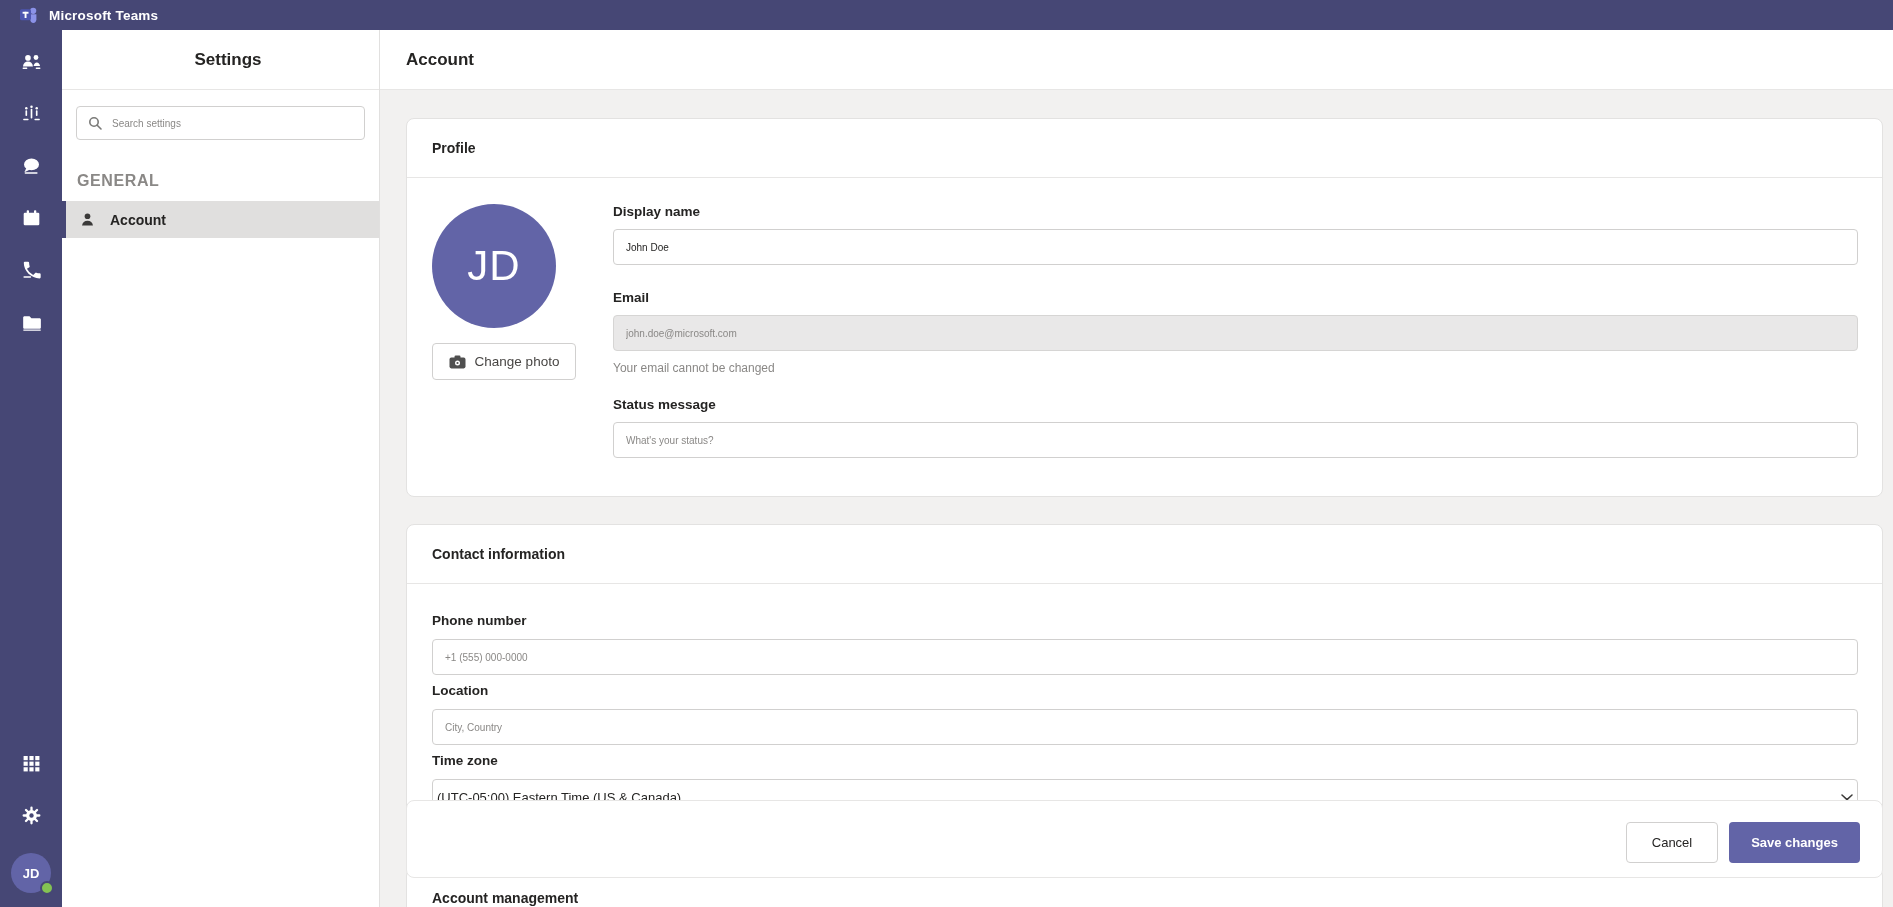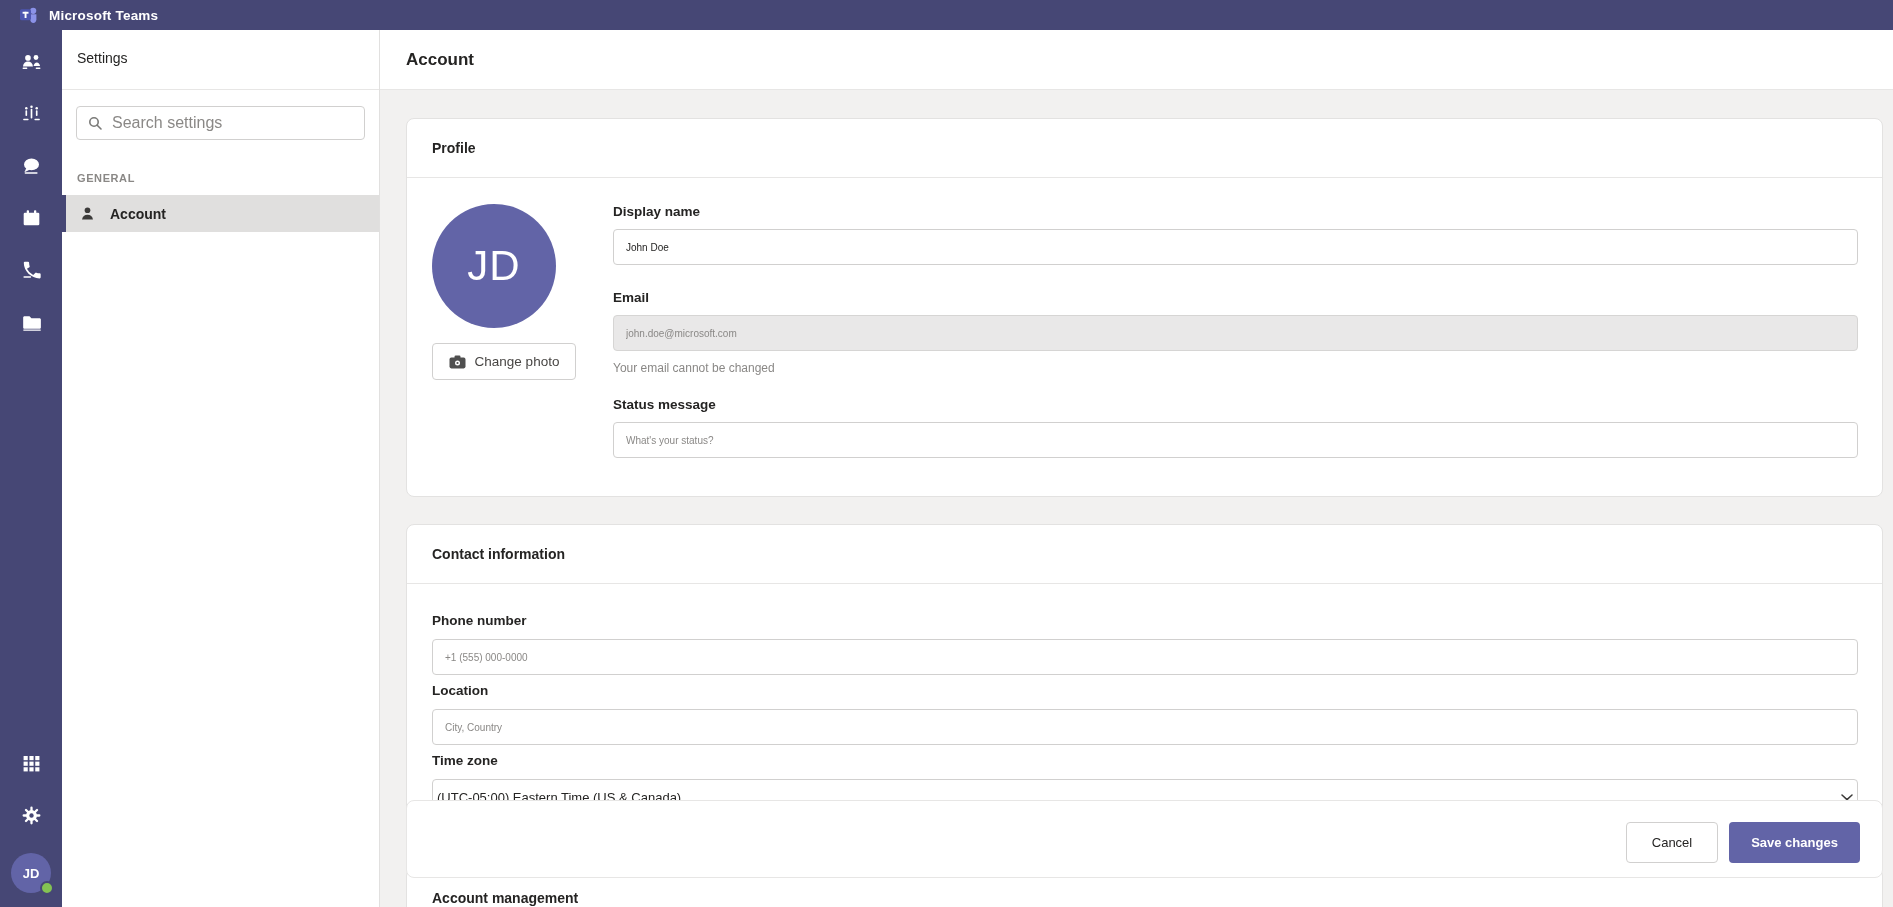--- a/index.html
+++ b/index.html
@@ -23,28 +23,28 @@
   .rail-avatar { position:relative; width:40px; height:40px; border-radius:50%;
                  background:#6264a7; color:#fff; font-size:13px; font-weight:bold;
                  display:flex; align-items:center; justify-content:center; margin:12px 0 14px 0; cursor:pointer; }
   .presence-dot { position:absolute; right:-3px; bottom:-2px; width:14px; height:14px;
                   border-radius:50%; background:#84c353; border:2.5px solid #464775; }
 
   
   .settings-panel { position:absolute; left:62px; top:30px; width:318px; height:877px;
                     background:#fff; border-right:1px solid #e1e0df; z-index:5; }
   .panel-header { height:60px; border-bottom:1px solid #e7e6e5; padding:20px 0 0 15px; }
-  .panel-title { font-size:14px; font-weight:normal; color:#252423; }
+  .panel-title { font-size:17px; font-weight:bold; color:#252423;text-align:center; }
   .search-box { margin:16px 14px 0 14px; height:34px; border:1px solid #d1d0cf; border-radius:4px;
                 display:flex; align-items:center; padding:0 10px; background:#fff; }
   .search-box svg { flex:0 0 auto; margin-right:9px; }
-  .search-box input { border:none; outline:none; flex:1; font-size:16px; color:#252423;
+  .search-box input { border:none; outline:none; flex:1; font-size:10px; color:#252423;
                       font-family:"Liberation Sans", sans-serif; background:transparent; }
   .search-box input::placeholder { color:#8a8886; }
-  .section-label { margin:32px 0 11px 15px; font-size:11px; font-weight:bold;
+  .section-label { margin:32px 0 11px 15px; font-size:16px; font-weight:bold;
                    color:#8a8886; letter-spacing:.6px; }
   .nav-item { height:37px; display:flex; align-items:center; padding-left:17px; cursor:pointer; }
   .nav-item.selected { background:#e0dfde; border-left:4px solid #464775; padding-left:13px; }
   .nav-item svg { width:17px; height:17px; }
   .nav-item-label { margin-left:14px; font-size:14px; font-weight:bold; color:#252423; }
 
   
   .main { position:absolute; left:380px; top:30px; width:1513px; height:877px; background:#fff; }
   .main-header { height:60px; border-bottom:1px solid #e7e6e5; background:#fff;
                  display:flex; align-items:center; padding-left:26px; }

